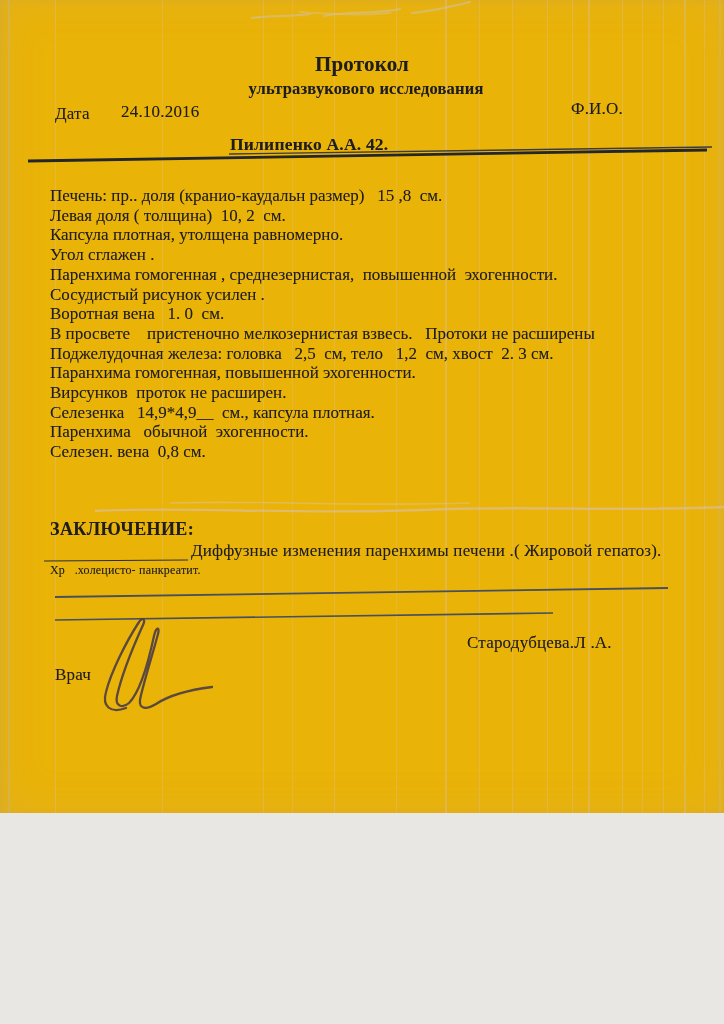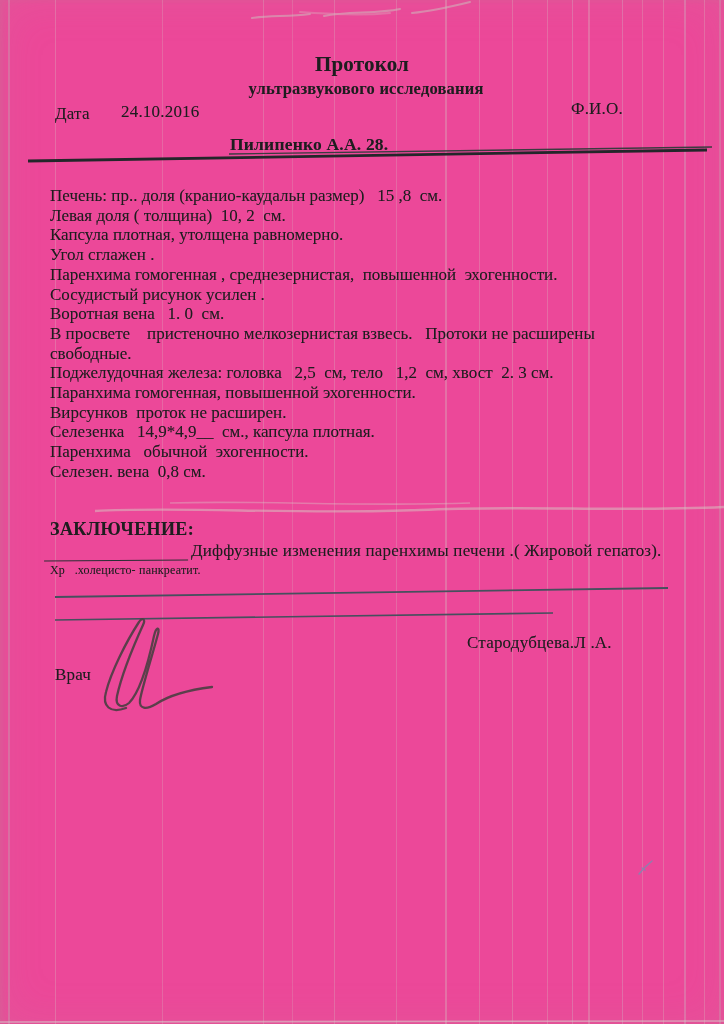--- a/index.html
+++ b/index.html
@@ -1,19 +1,19 @@
 <!DOCTYPE html>
 <html><head>
 <meta charset="utf-8">
 <style>
   html,body{margin:0;padding:0;background:#e9e7e4;}
   .scan{
     position:relative;
-    width:724px;height:1024px;
-    background:#ec4899;
+    width:724px;height:813px;
+    background:#eab308;
     overflow:hidden;
     font-family:"Liberation Serif","DejaVu Serif",serif;
     color:#1e1d1f;
     box-shadow:inset 0 0 46px rgba(175,165,155,.14), inset 3px 0 6px rgba(160,150,145,.18);
   }
   .txt{position:absolute;white-space:pre-wrap;letter-spacing:.2px;text-shadow:0 0 .5px rgba(40,38,40,.35);}
   .center-wrap{position:absolute;left:6px;top:0;width:712px;text-align:center;}
   .doc-title{font-size:21px;font-weight:bold;position:relative;top:52px;}
   .doc-subtitle{font-size:16.5px;font-weight:bold;position:relative;top:54px;}
   .findings{position:absolute;left:50px;top:186px;width:640px;font-size:17px;line-height:19.7px;}
@@ -56,21 +56,21 @@
 
   <div class="center-wrap">
     <div class="doc-title txt" style="position:relative;left:0;">Протокол</div>
     <div class="doc-subtitle txt" style="position:relative;left:4px;text-align:center;">ультразвукового исследования</div>
   </div>
 
   <span class="txt" style="left:55px;top:104px;font-size:17px;text-align:right;">Дата</span>
   <span class="txt" style="left:121px;top:102px;font-size:17px;">24.10.2016</span>
   <span class="txt" style="left:571px;top:99px;font-size:17px;">Ф.И.О.</span>
 
-  <span class="txt" style="left:230px;top:134px;font-size:17.5px;font-weight:bold;">Пилипенко А.А. 28.</span>
+  <span class="txt" style="left:230px;top:134px;font-size:17.5px;font-weight:bold;">Пилипенко А.А. 42.</span>
 
   <svg class="overlay" width="724" height="1024" viewBox="0 0 724 1024">
 
     <g stroke="#ccc5bf" stroke-width="2" fill="none" stroke-linecap="round" opacity=".5">
       <path d="M252 18 c18 -3 36 -1 58 -4 m14 2 c24 -5 52 -2 76 -7 m12 4 c22 -2 38 -6 58 -11"></path>
       <path d="M300 12 c30 2 60 4 90 1" stroke="#d8ccc8" opacity=".6"></path>
     </g>
 
     <line x1="229" y1="154" x2="712" y2="147" stroke="#3a3c40" stroke-width="1.4"></line>
 
@@ -89,21 +89,20 @@
 
   <div class="findings">
       <div class="finding-line">Печень: пр.. доля (кранио-каудальн размер)   15 ,8  см.</div>
       <div class="finding-line">Левая доля ( толщина)  10, 2  см.</div>
       <div class="finding-line">Капсула плотная, утолщена равномерно.</div>
       <div class="finding-line">Угол сглажен .</div>
       <div class="finding-line">Паренхима гомогенная , среднезернистая,  повышенной  эхогенности.</div>
       <div class="finding-line">Сосудистый рисунок усилен .</div>
       <div class="finding-line">Воротная вена   1. 0  см.</div>
       <div class="finding-line">В просвете    пристеночно мелкозернистая взвесь.   Протоки не расширены</div>
-      <div class="finding-line">свободные.</div>
       <div class="finding-line">Поджелудочная железа: головка   2,5  см, тело   1,2  см, хвост  2. 3 см.</div>
       <div class="finding-line">Паранхима гомогенная, повышенной эхогенности.</div>
       <div class="finding-line">Вирсунков  проток не расширен.</div>
       <div class="finding-line">Селезенка   14,9*4,9__  см., капсула плотная.</div>
       <div class="finding-line">Паренхима   обычной  эхогенности.</div>
       <div class="finding-line">Селезен. вена  0,8 см.</div>
     </div>
 
   <span class="txt" style="left:50px;top:519px;font-size:18px;font-weight:bold;letter-spacing:.4px;">ЗАКЛЮЧЕНИЕ:</span>
   <div class="txt" style="left:44px;top:541px;font-size:17px;"><span class="blank-underline"></span><span>Диффузные изменения паренхимы печени .( Жировой гепатоз).</span></div>

